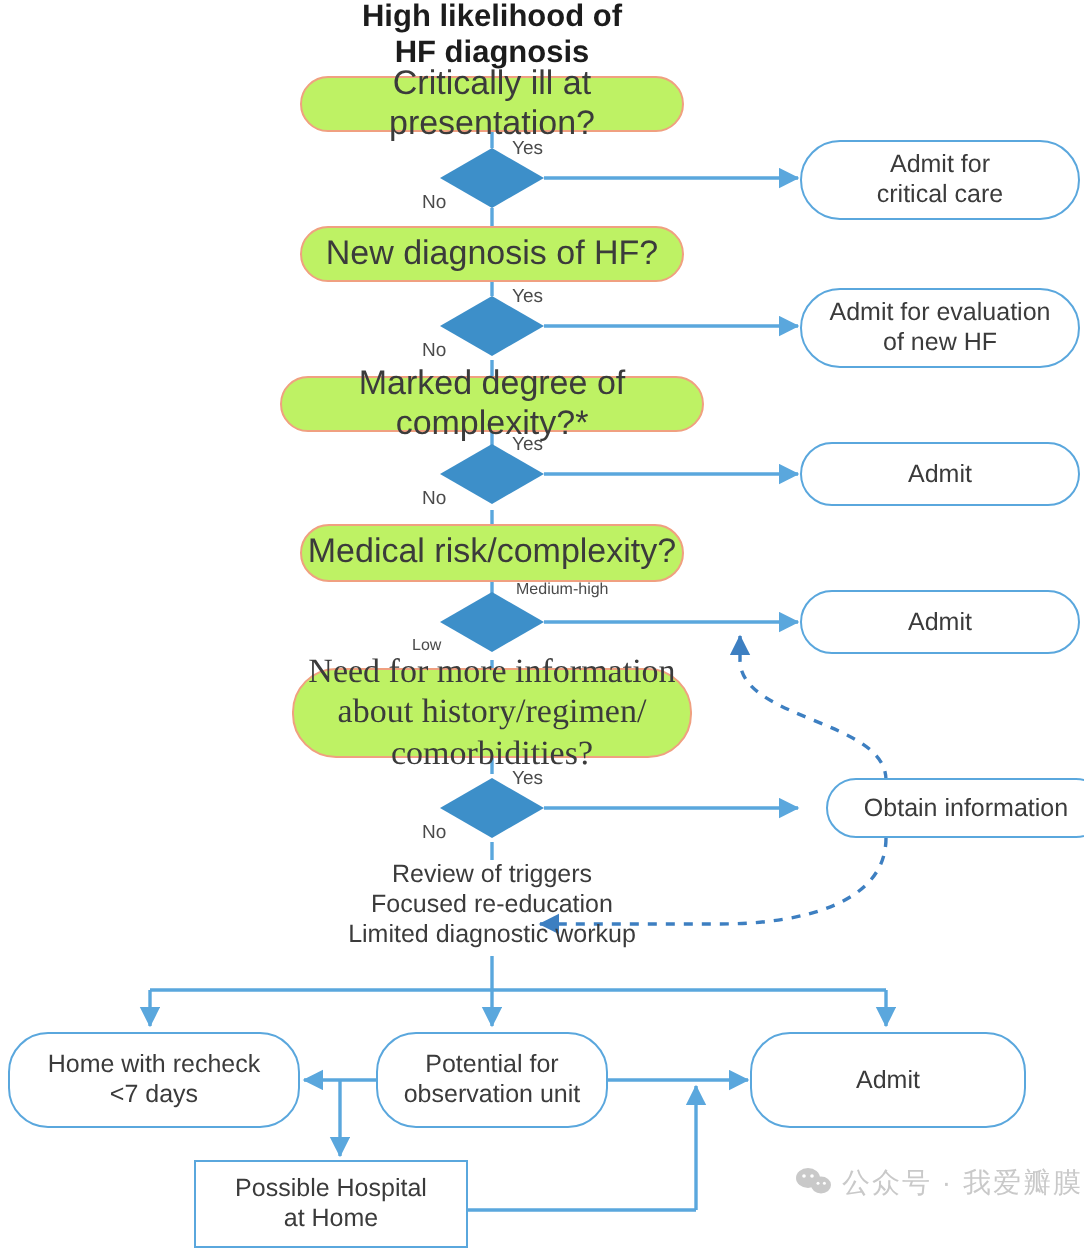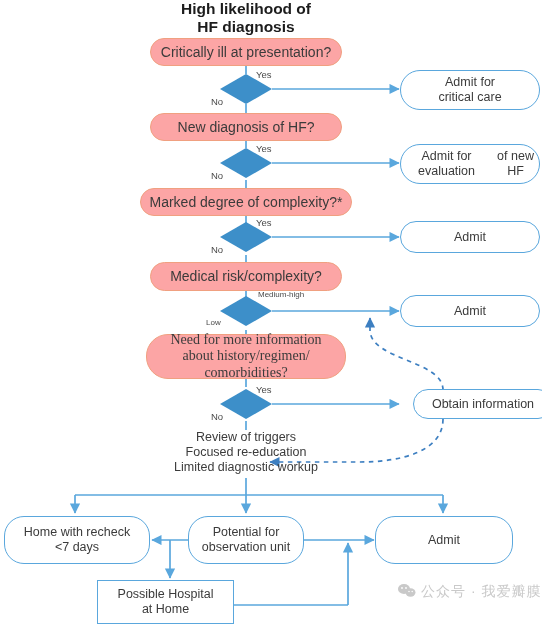--- a/index.html
+++ b/index.html
@@ -28,24 +28,24 @@
     position: absolute;
     box-sizing: border-box;
     display: flex;
     align-items: center;
     justify-content: center;
     text-align: center;
     line-height: 1.18;
     color: #3a3a3a;
   }
   .question {
-    background: #fca5a5;
+    background: #bef264;
     border: 1.6px solid #f0a080;
     border-radius: 22px;
-    font-size: 14px;
+    font-size: 17px;
     color: #3b3b3b;
   }
   .outcome {
     background: #ffffff;
     border: 1.6px solid #5aa7dd;
     border-radius: 20px;
     font-size: 12.5px;
     color: #3b3b3b;
   }
   .outcome-square {
@@ -185,21 +185,21 @@
     <span>Need for more information</span>
     <span>about history/regimen/</span>
     <span>comorbidities?</span>
   </div>
 
   <div class="node outcome" style="left:400px; top:70px; width:140px; height:40px; flex-direction:column;">
     <span>Admit for</span>
     <span>critical care</span>
   </div>
 
-  <div class="node outcome" style="left:400px; top:144px; width:140px; height:40px; ">
+  <div class="node outcome" style="left:400px; top:144px; width:140px; height:40px; flex-direction:column;">
     <span>Admit for evaluation</span>
     <span>of new HF</span>
   </div>
 
   <div class="node outcome" style="left:400px; top:221px; width:140px; height:32px;">
     <span>Admit</span>
   </div>
 
   <div class="node outcome" style="left:400px; top:295px; width:140px; height:32px;">
     <span>Admit</span>

